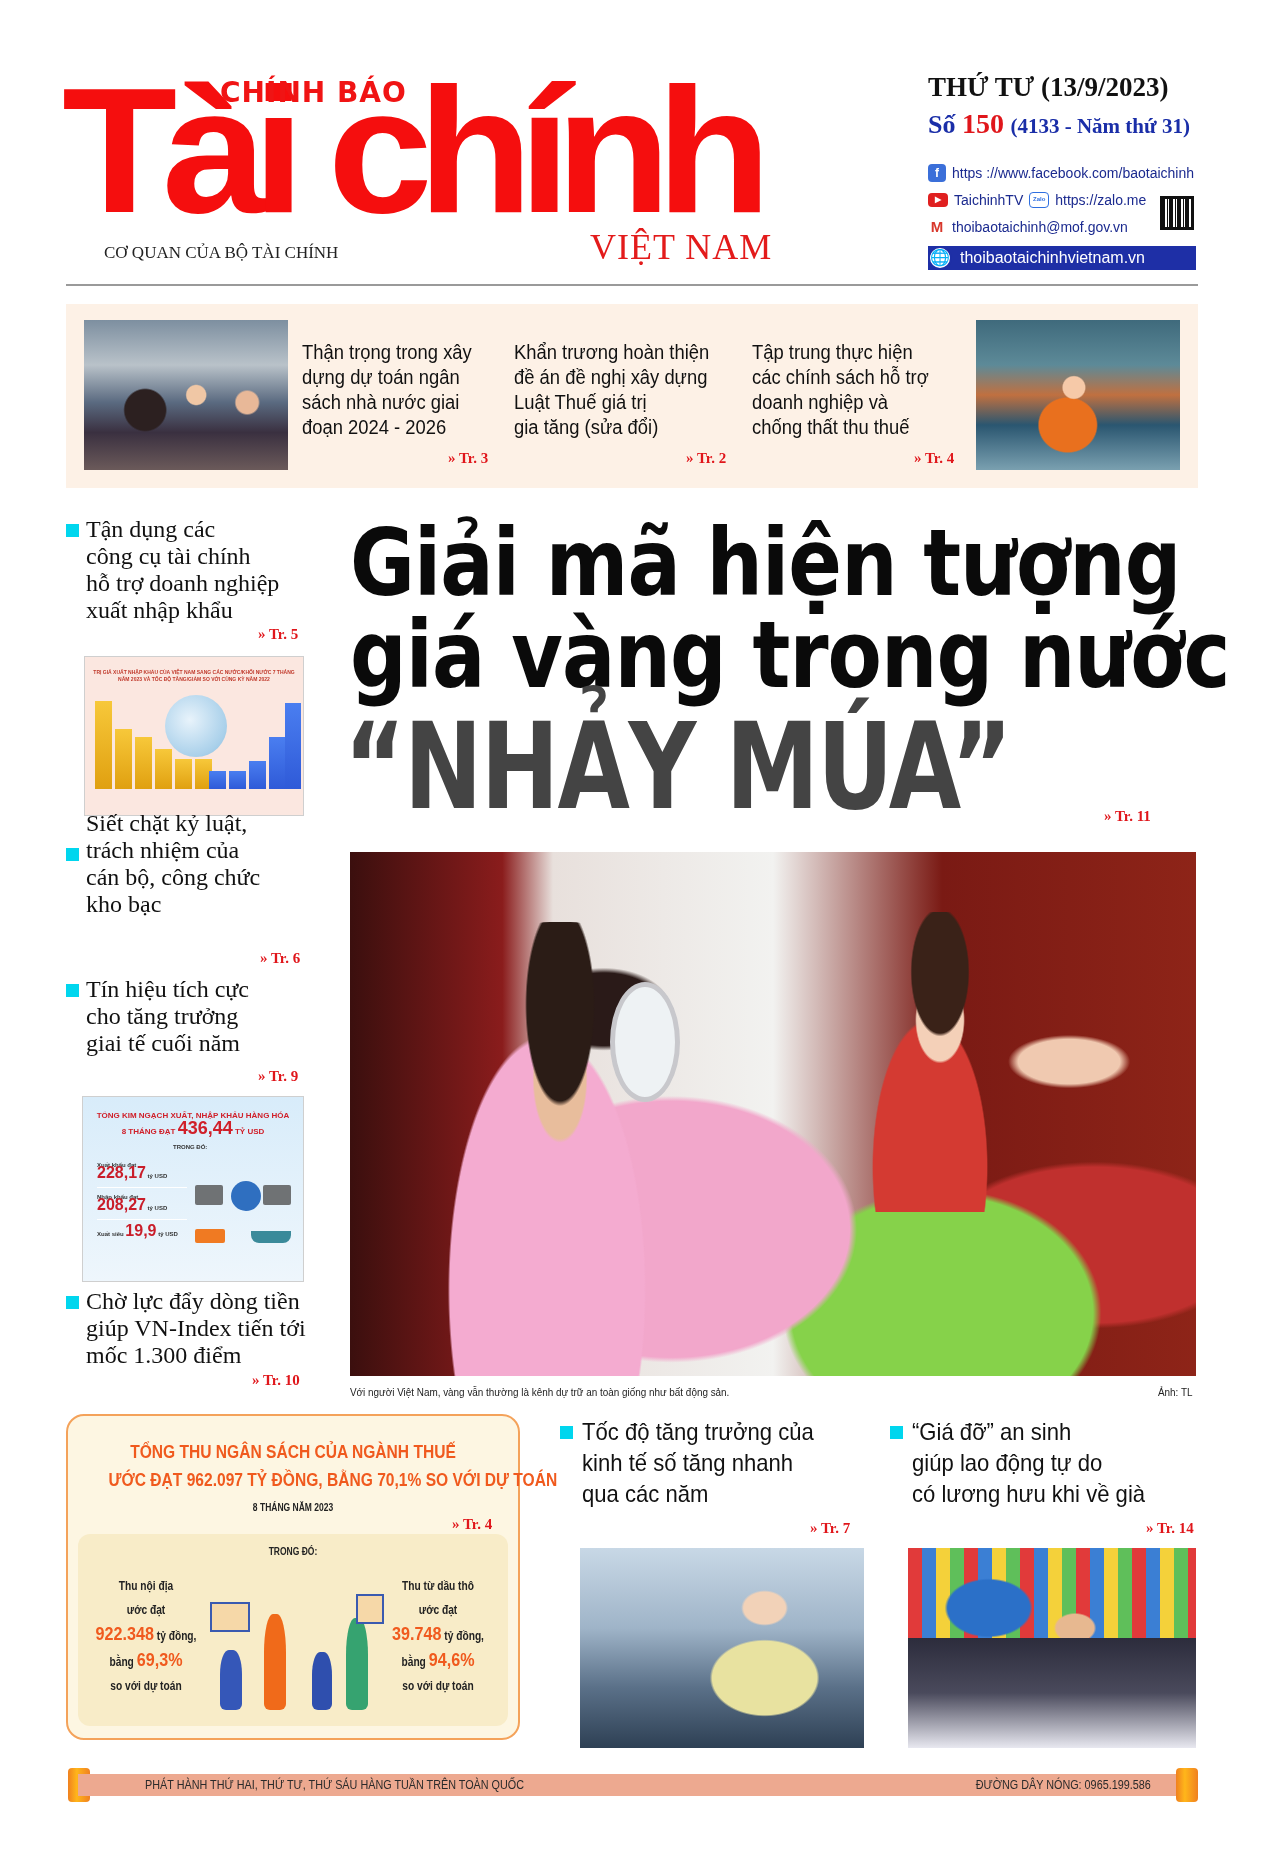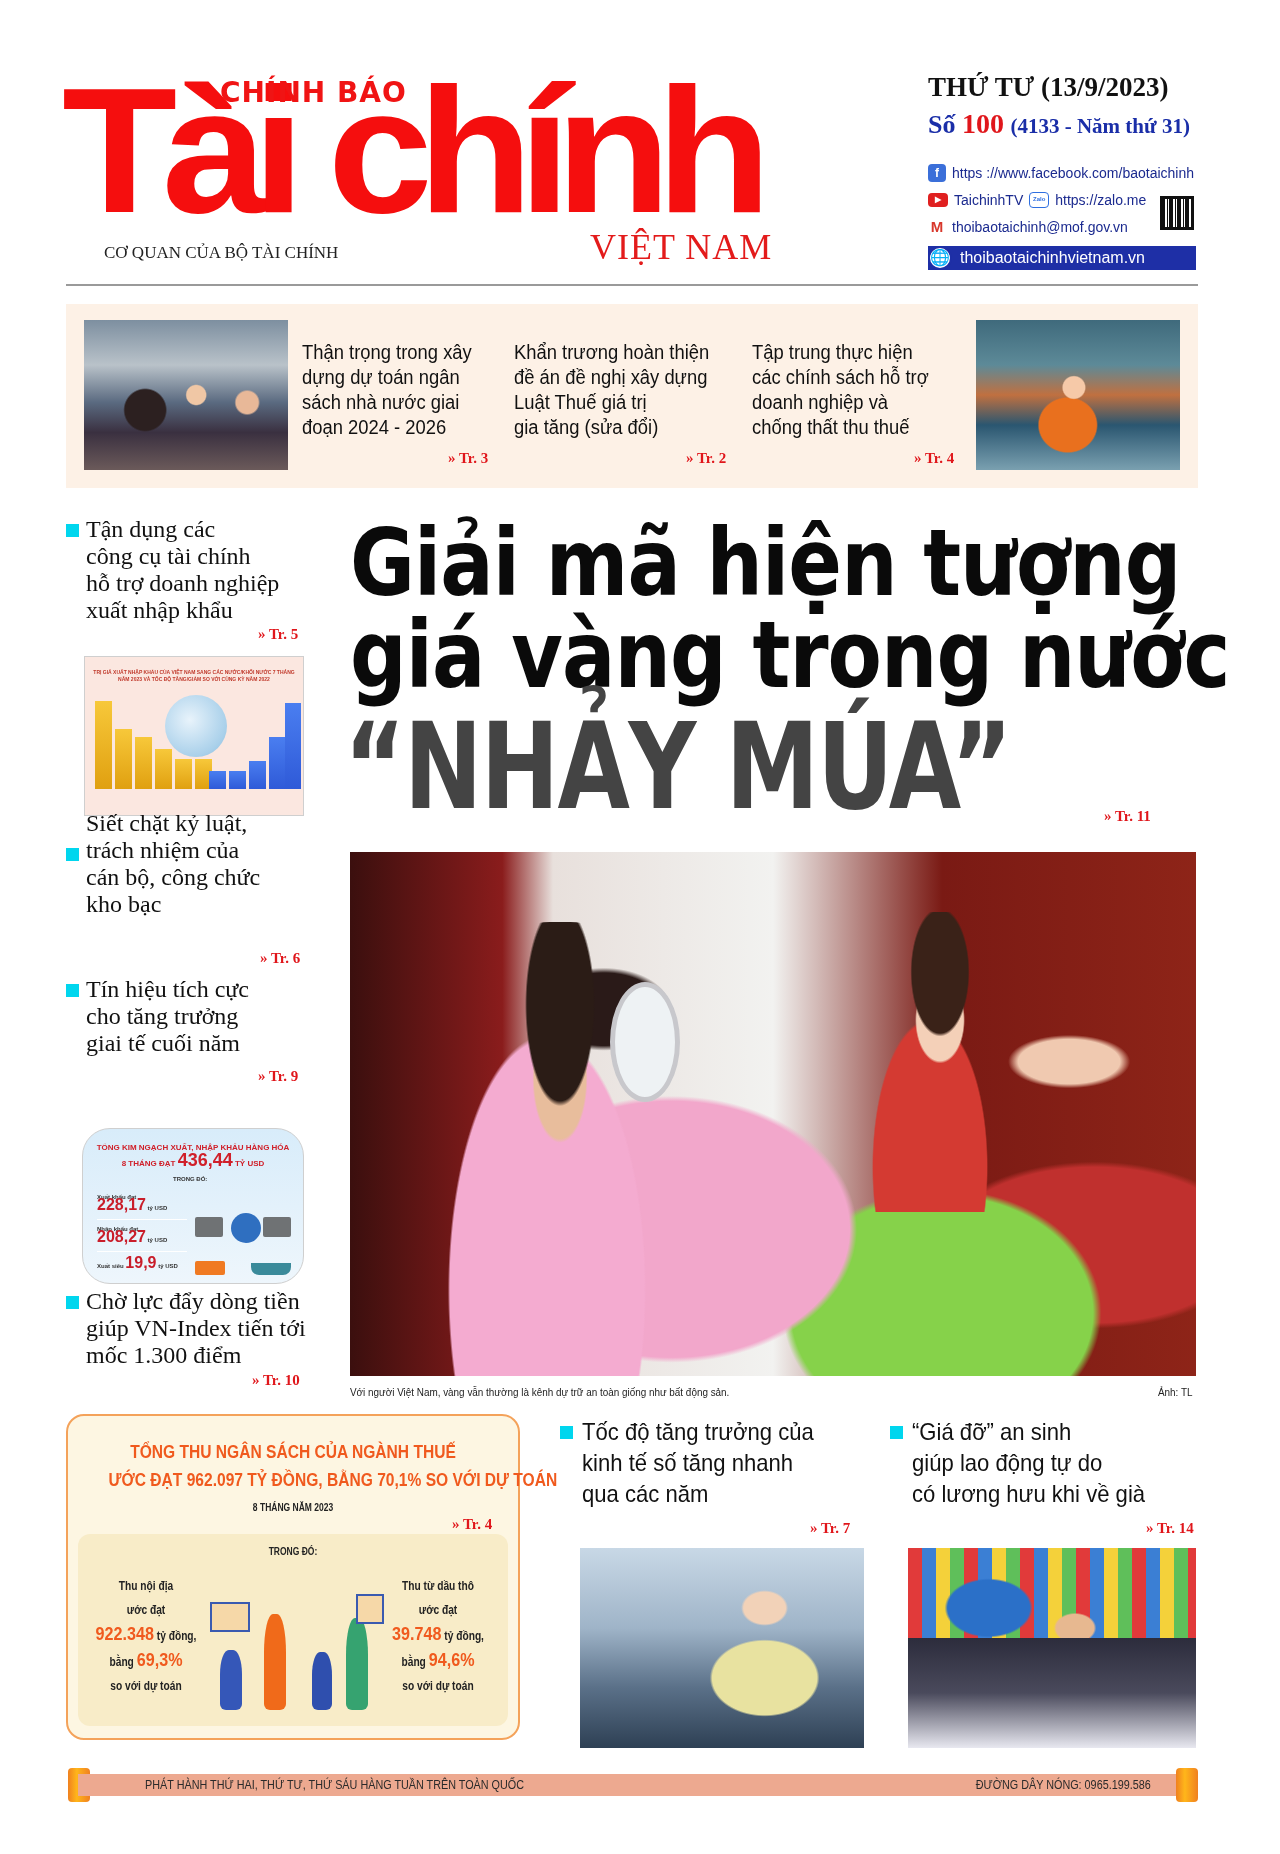--- a/index.html
+++ b/index.html
@@ -131,21 +131,21 @@
 <body>
 
 <div class="abs mast-big">Tài chính</div>
 <div class="abs mast-thoibao">CHÍNH BÁO</div>
 <div class="abs mast-sub">CƠ QUAN CỦA BỘ TÀI CHÍNH</div>
 <div class="abs mast-vn">VIỆT NAM</div>
 
 <div class="abs date-line">THỨ TƯ (13/9/2023)</div>
 <div class="abs issue-line">
   <span>Số</span>
-  <span class="num">100</span>
+  <span class="num">150</span>
   <span class="rest">(4133 - Năm thứ 31)</span>
 </div>
 
 <div class="abs contact" style="top:164px;">
   <span class="ico ico-fb">f</span>
   <span>https ://www.facebook.com/baotaichinh</span>
 </div>
 <div class="abs contact" style="top:192px;">
   <span class="ico ico-yt">▶</span>
   <span>TaichinhTV</span>
@@ -229,21 +229,21 @@
 <div class="page-ref" style="left:260px; top:950px;">» Tr. 6</div>
 
 <div class="bullet" style="left:66px; top:984px;"></div>
 <div class="side-head" style="left:86px; top:976px;">
   <div>Tín hiệu tích cực</div>
   <div>cho tăng trưởng</div>
   <div>giai tế cuối năm</div>
 </div>
 <div class="page-ref" style="left:258px; top:1068px;">» Tr. 9</div>
 
-<div class="infog infog-export" style="left:82px; top:1128px; width:222px; height:156px;border-radius:28px;">
+<div class="infog infog-export" style="left:82px; top:1096px; width:222px; height:186px;">
   <div class="ie-title">
     <div>TỔNG KIM NGẠCH XUẤT, NHẬP KHẨU HÀNG HÓA</div>
     <div><span>8 THÁNG ĐẠT</span>
       <span class="big">436,44</span>
       <span>TỶ USD</span></div>
   </div>
   <div class="ie-row" style="top:46px; left:90px;">TRONG ĐÓ:</div>
   <div class="ie-row" style="top:64px;">
     <div>Xuất khẩu đạt</div>
     <div><span class="v">228,17</span> <span>tỷ USD</span></div>

